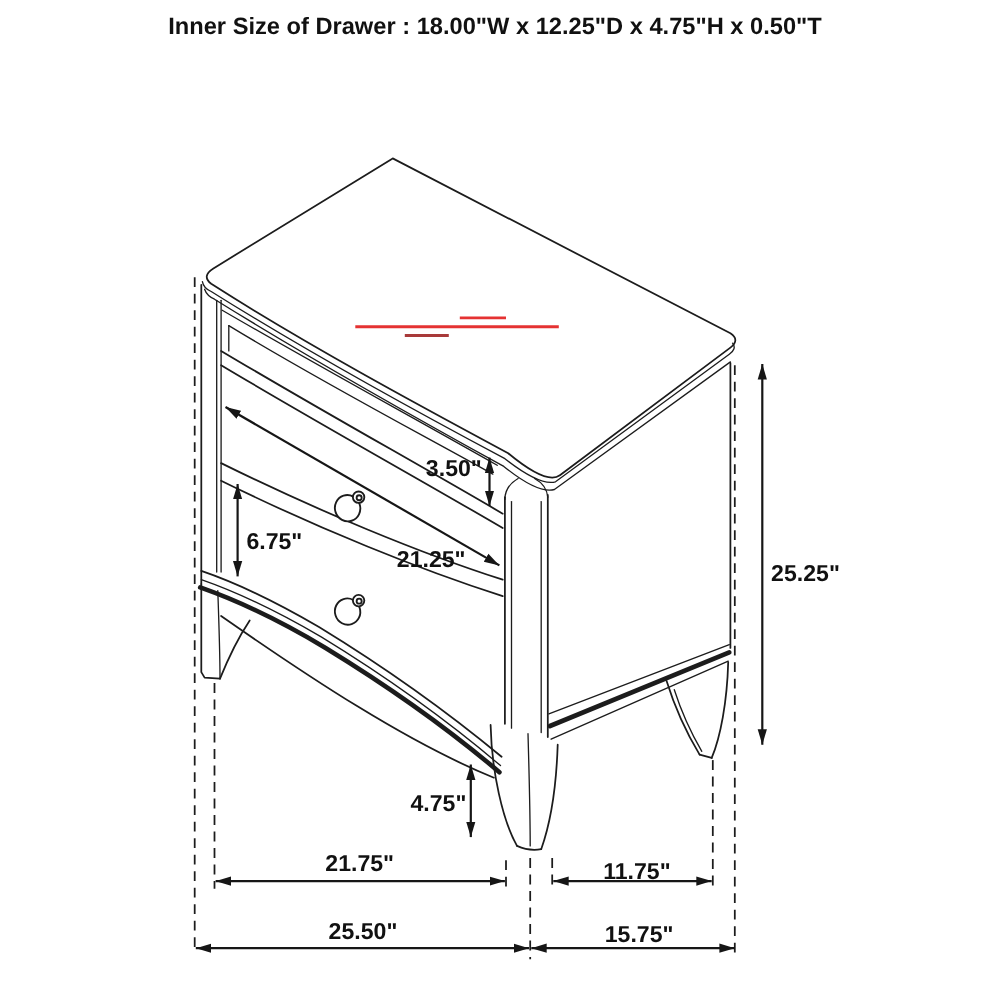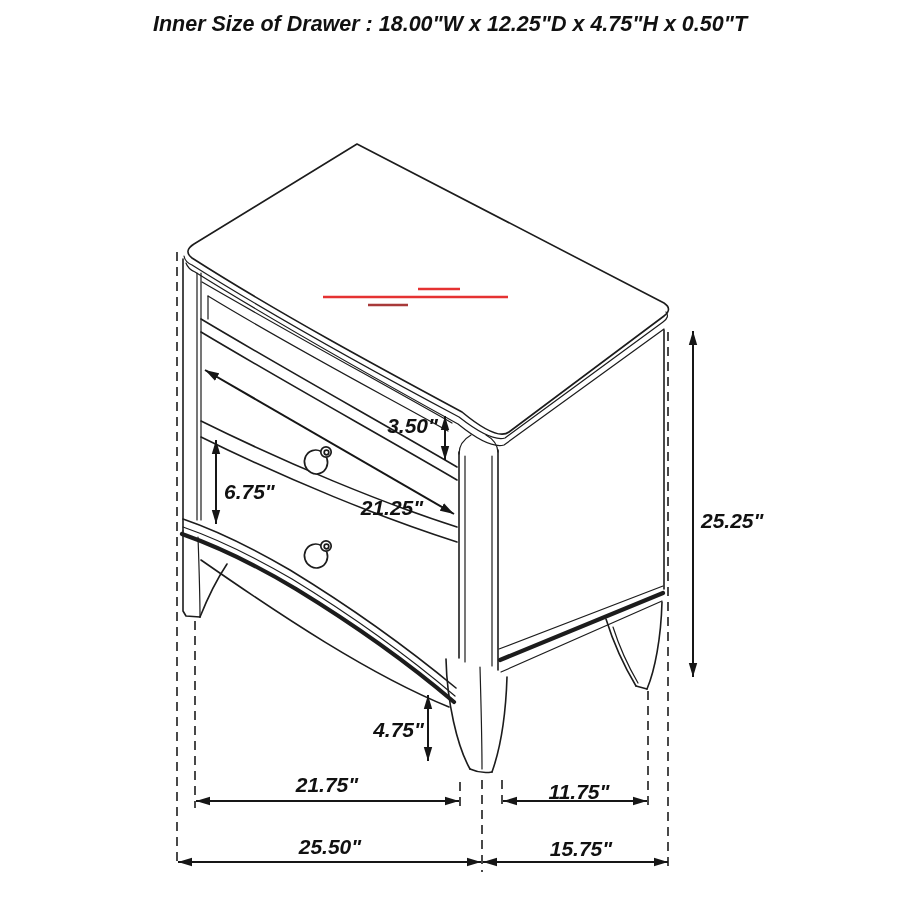--- a/index.html
+++ b/index.html
@@ -1,17 +1,17 @@
 <!DOCTYPE html>
 <html><head>
 <meta charset="utf-8">
 <style>
   html,body{margin:0;padding:0;background:#ffffff;width:900px;height:900px;overflow:hidden;}
   body{font-family:"Liberation Sans", sans-serif;}
-  #stage{position:relative;width:900px;height:900px;background:#fff;font-style:italic;}
+  #stage{position:relative;width:900px;height:900px;background:#fff;}
   svg{display:block;}
   .ln{fill:none;stroke:#1c1c1c;stroke-width:1.6;stroke-linecap:round;stroke-linejoin:round;}
   .thin{stroke-width:1.2;}
   .thick{stroke-width:4.2;}
   .dash{fill:none;stroke:#1c1c1c;stroke-width:1.6;stroke-dasharray:9 6;stroke-linecap:butt;}
   .dim{fill:none;stroke:#161616;stroke-width:2;}
   .red{fill:none;stroke-width:2.6;stroke-linecap:butt;}
   .lbl{font-family:"Liberation Sans", sans-serif;font-weight:bold;font-size:21px;fill:#111111;}
   .ttl{font-family:"Liberation Sans", sans-serif;font-weight:bold;font-size:21.5px;fill:#111111;}
   .wfill{fill:#ffffff;stroke:#1c1c1c;stroke-width:1.7;}

